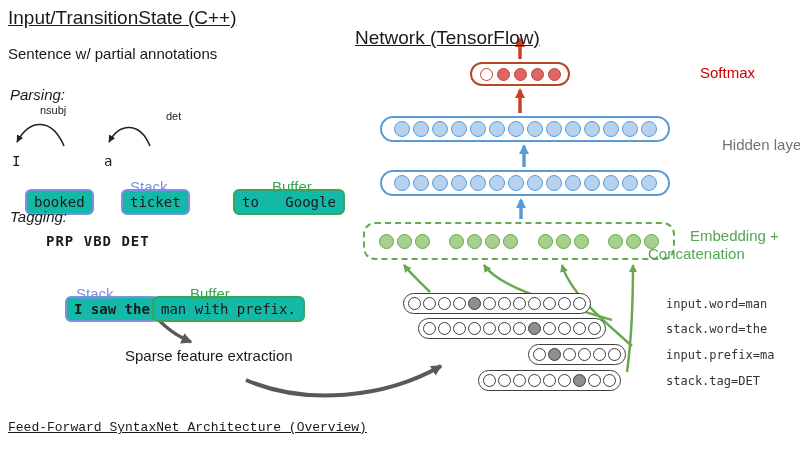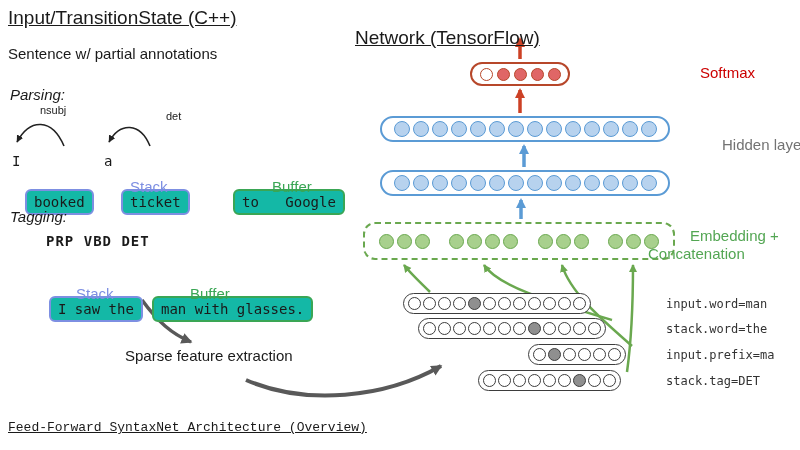--- a/index.html
+++ b/index.html
@@ -117,22 +117,22 @@
 <div class="abs plain-tok mono" style="left:12px; top:153px;">I</div>
 <div class="abs tok-box stack mono" style="left:25px; top:149px;">booked</div>
 <div class="abs plain-tok mono" style="left:104px; top:153px;">a</div>
 <div class="abs tok-box stack mono" style="left:121px; top:149px;">ticket</div>
 <div class="abs tok-box buffer mono spread" style="left:233px; top:149px;">to Google</div>
 <div class="abs stack-label" style="left:130px; top:178px;">Stack</div>
 <div class="abs buffer-label" style="left:272px; top:178px;">Buffer</div>
 
 <div class="abs section-label" style="left:10px; top:208px;">Tagging:</div>
 <div class="abs tags mono" style="left:46px; top:233px;">PRP VBD DET</div>
-<div class="abs tok-box stack mono" style="left:49px; top:256px;">I saw the</div>
-<div class="abs tok-box buffer mono" style="left:152px; top:256px;">man with glasses.</div>
+<div class="abs tok-box stack mono" style="left:65px; top:256px;font-weight:bold;">I saw the</div>
+<div class="abs tok-box buffer mono" style="left:152px; top:256px;">man with prefix.</div>
 <div class="abs stack-label" style="left:76px; top:285px;">Stack</div>
 <div class="abs buffer-label" style="left:190px; top:285px;">Buffer</div>
 
 <div class="abs sparse-label" style="left:125px; top:347px;">Sparse feature extraction</div>
 
 <div class="abs big-title" style="left:355px; top:7px;margin-top:20px;">Network (TensorFlow)</div>
 
 <div class="abs softmax-box" style="left:470px; top:62px; width:100px; height:24px;">
   <span style="display:inline-flex; gap:4px;">
       <span class="circ soft open"></span>

